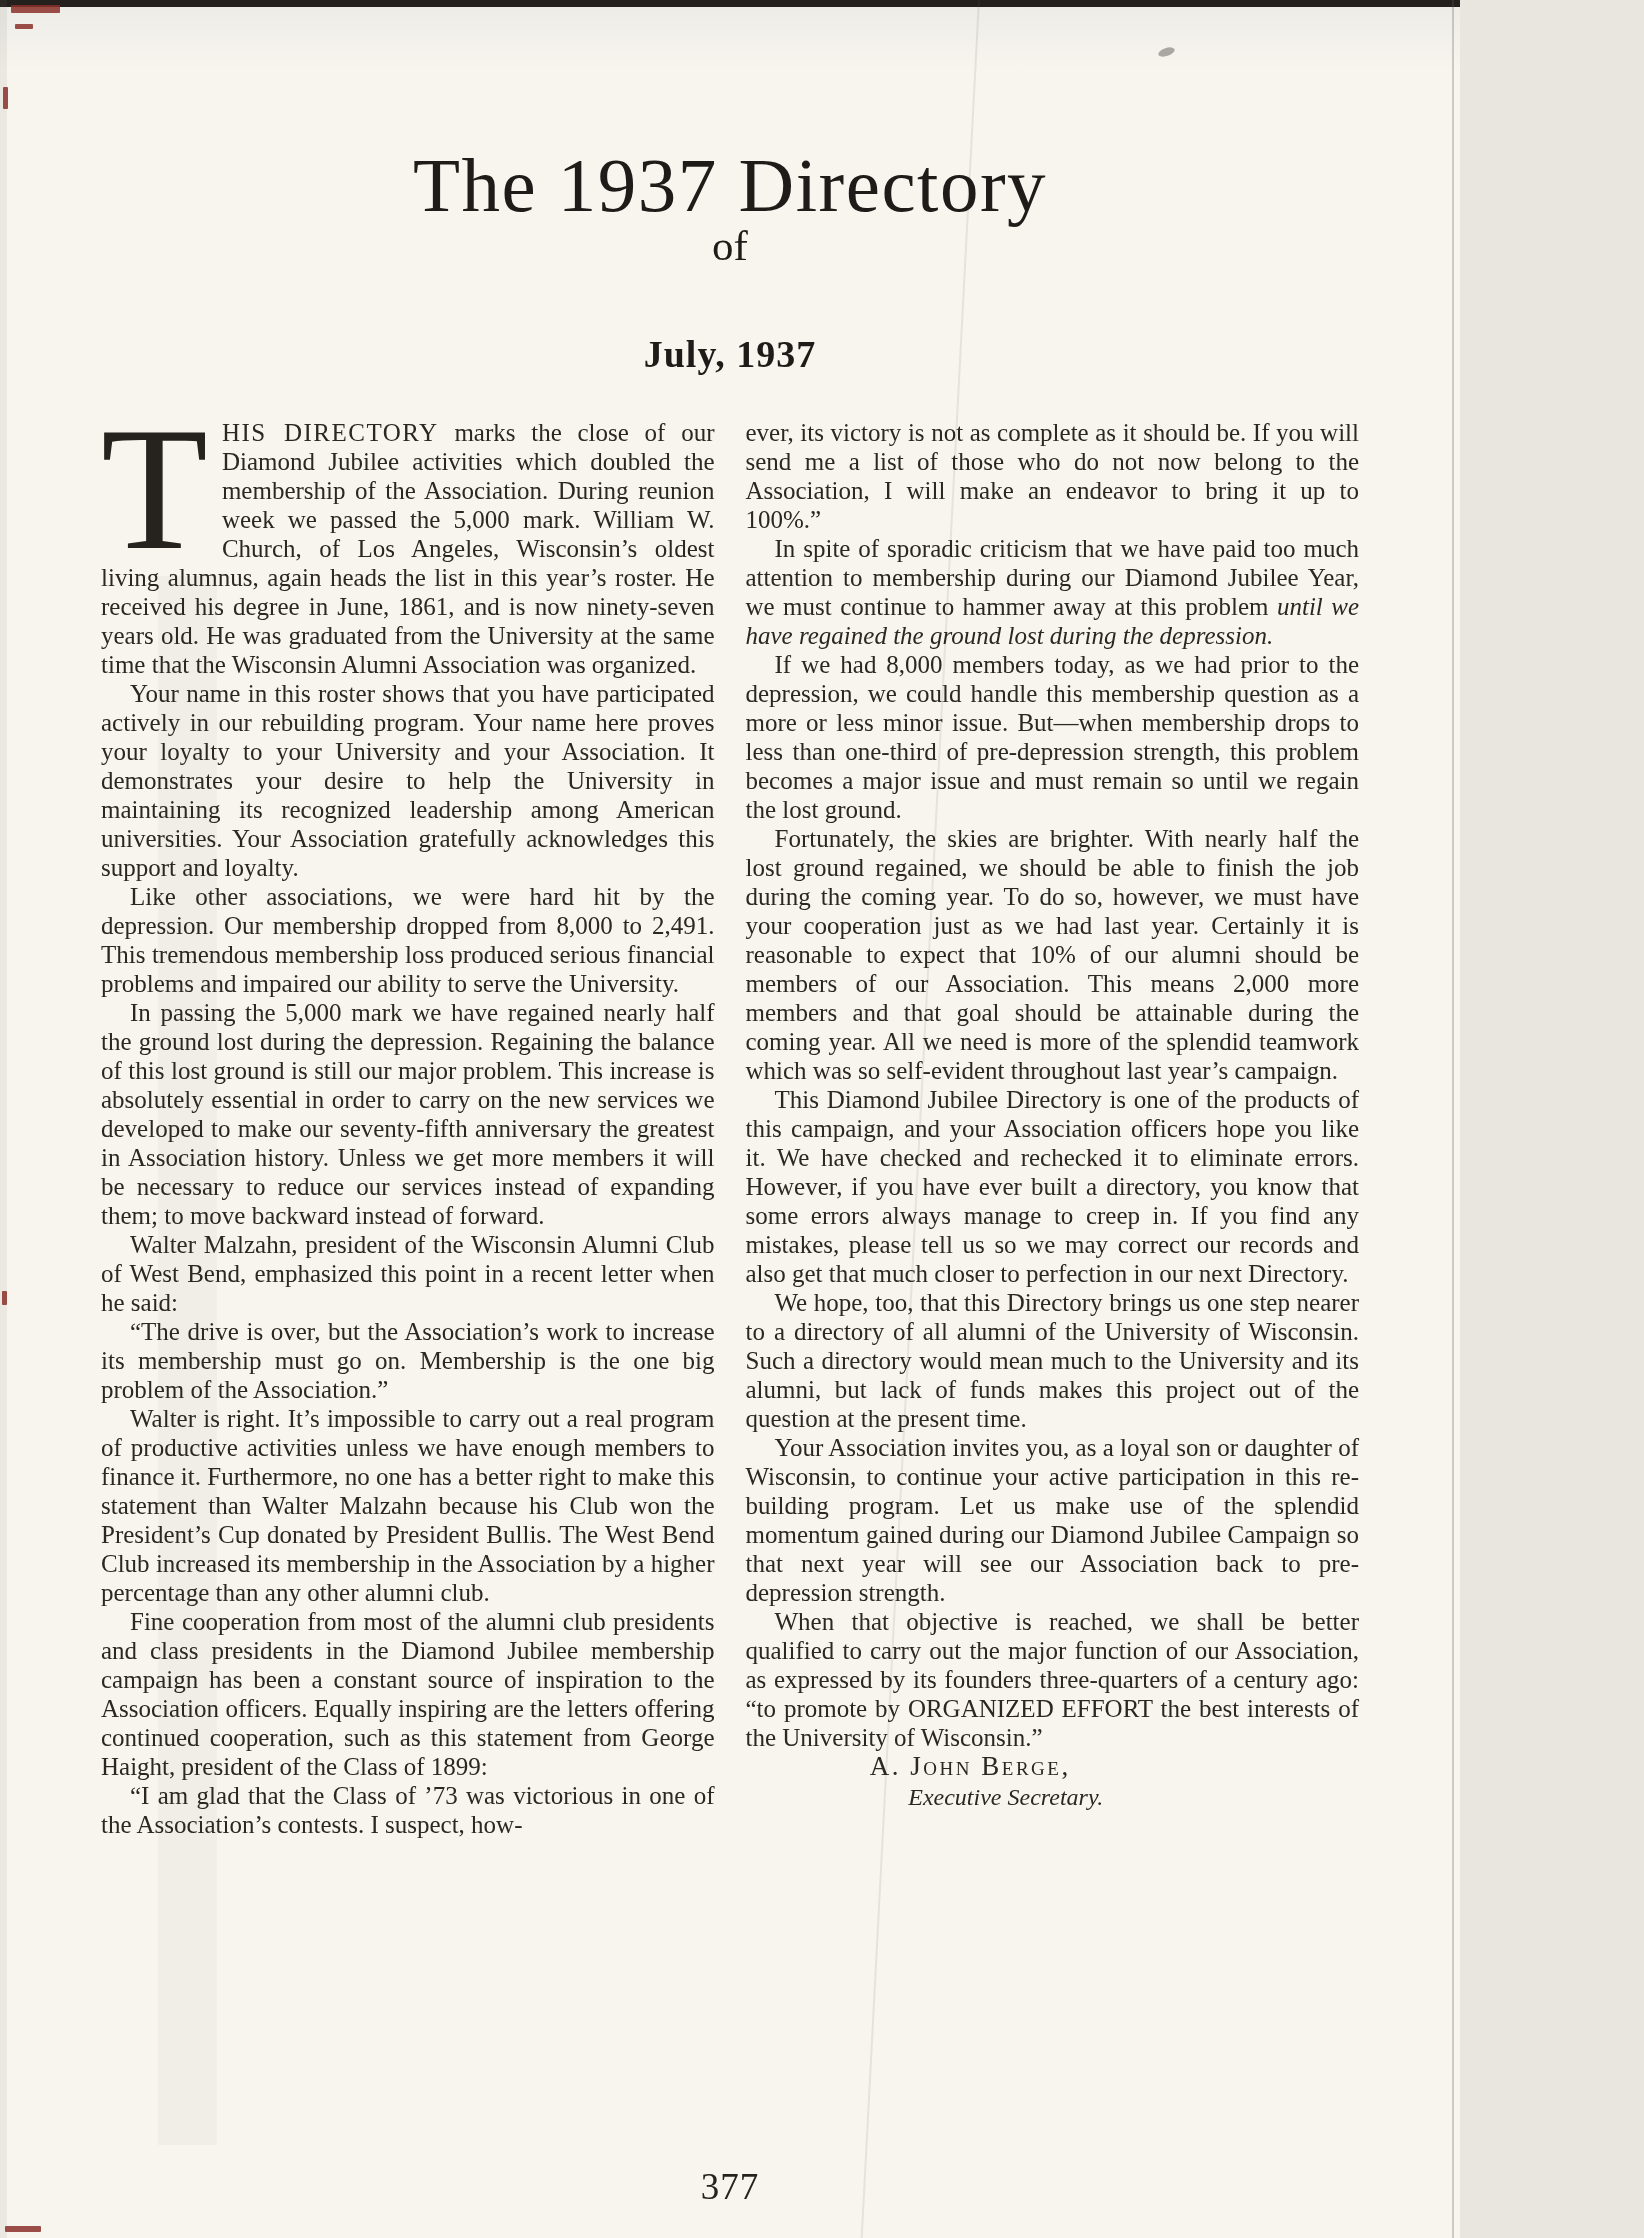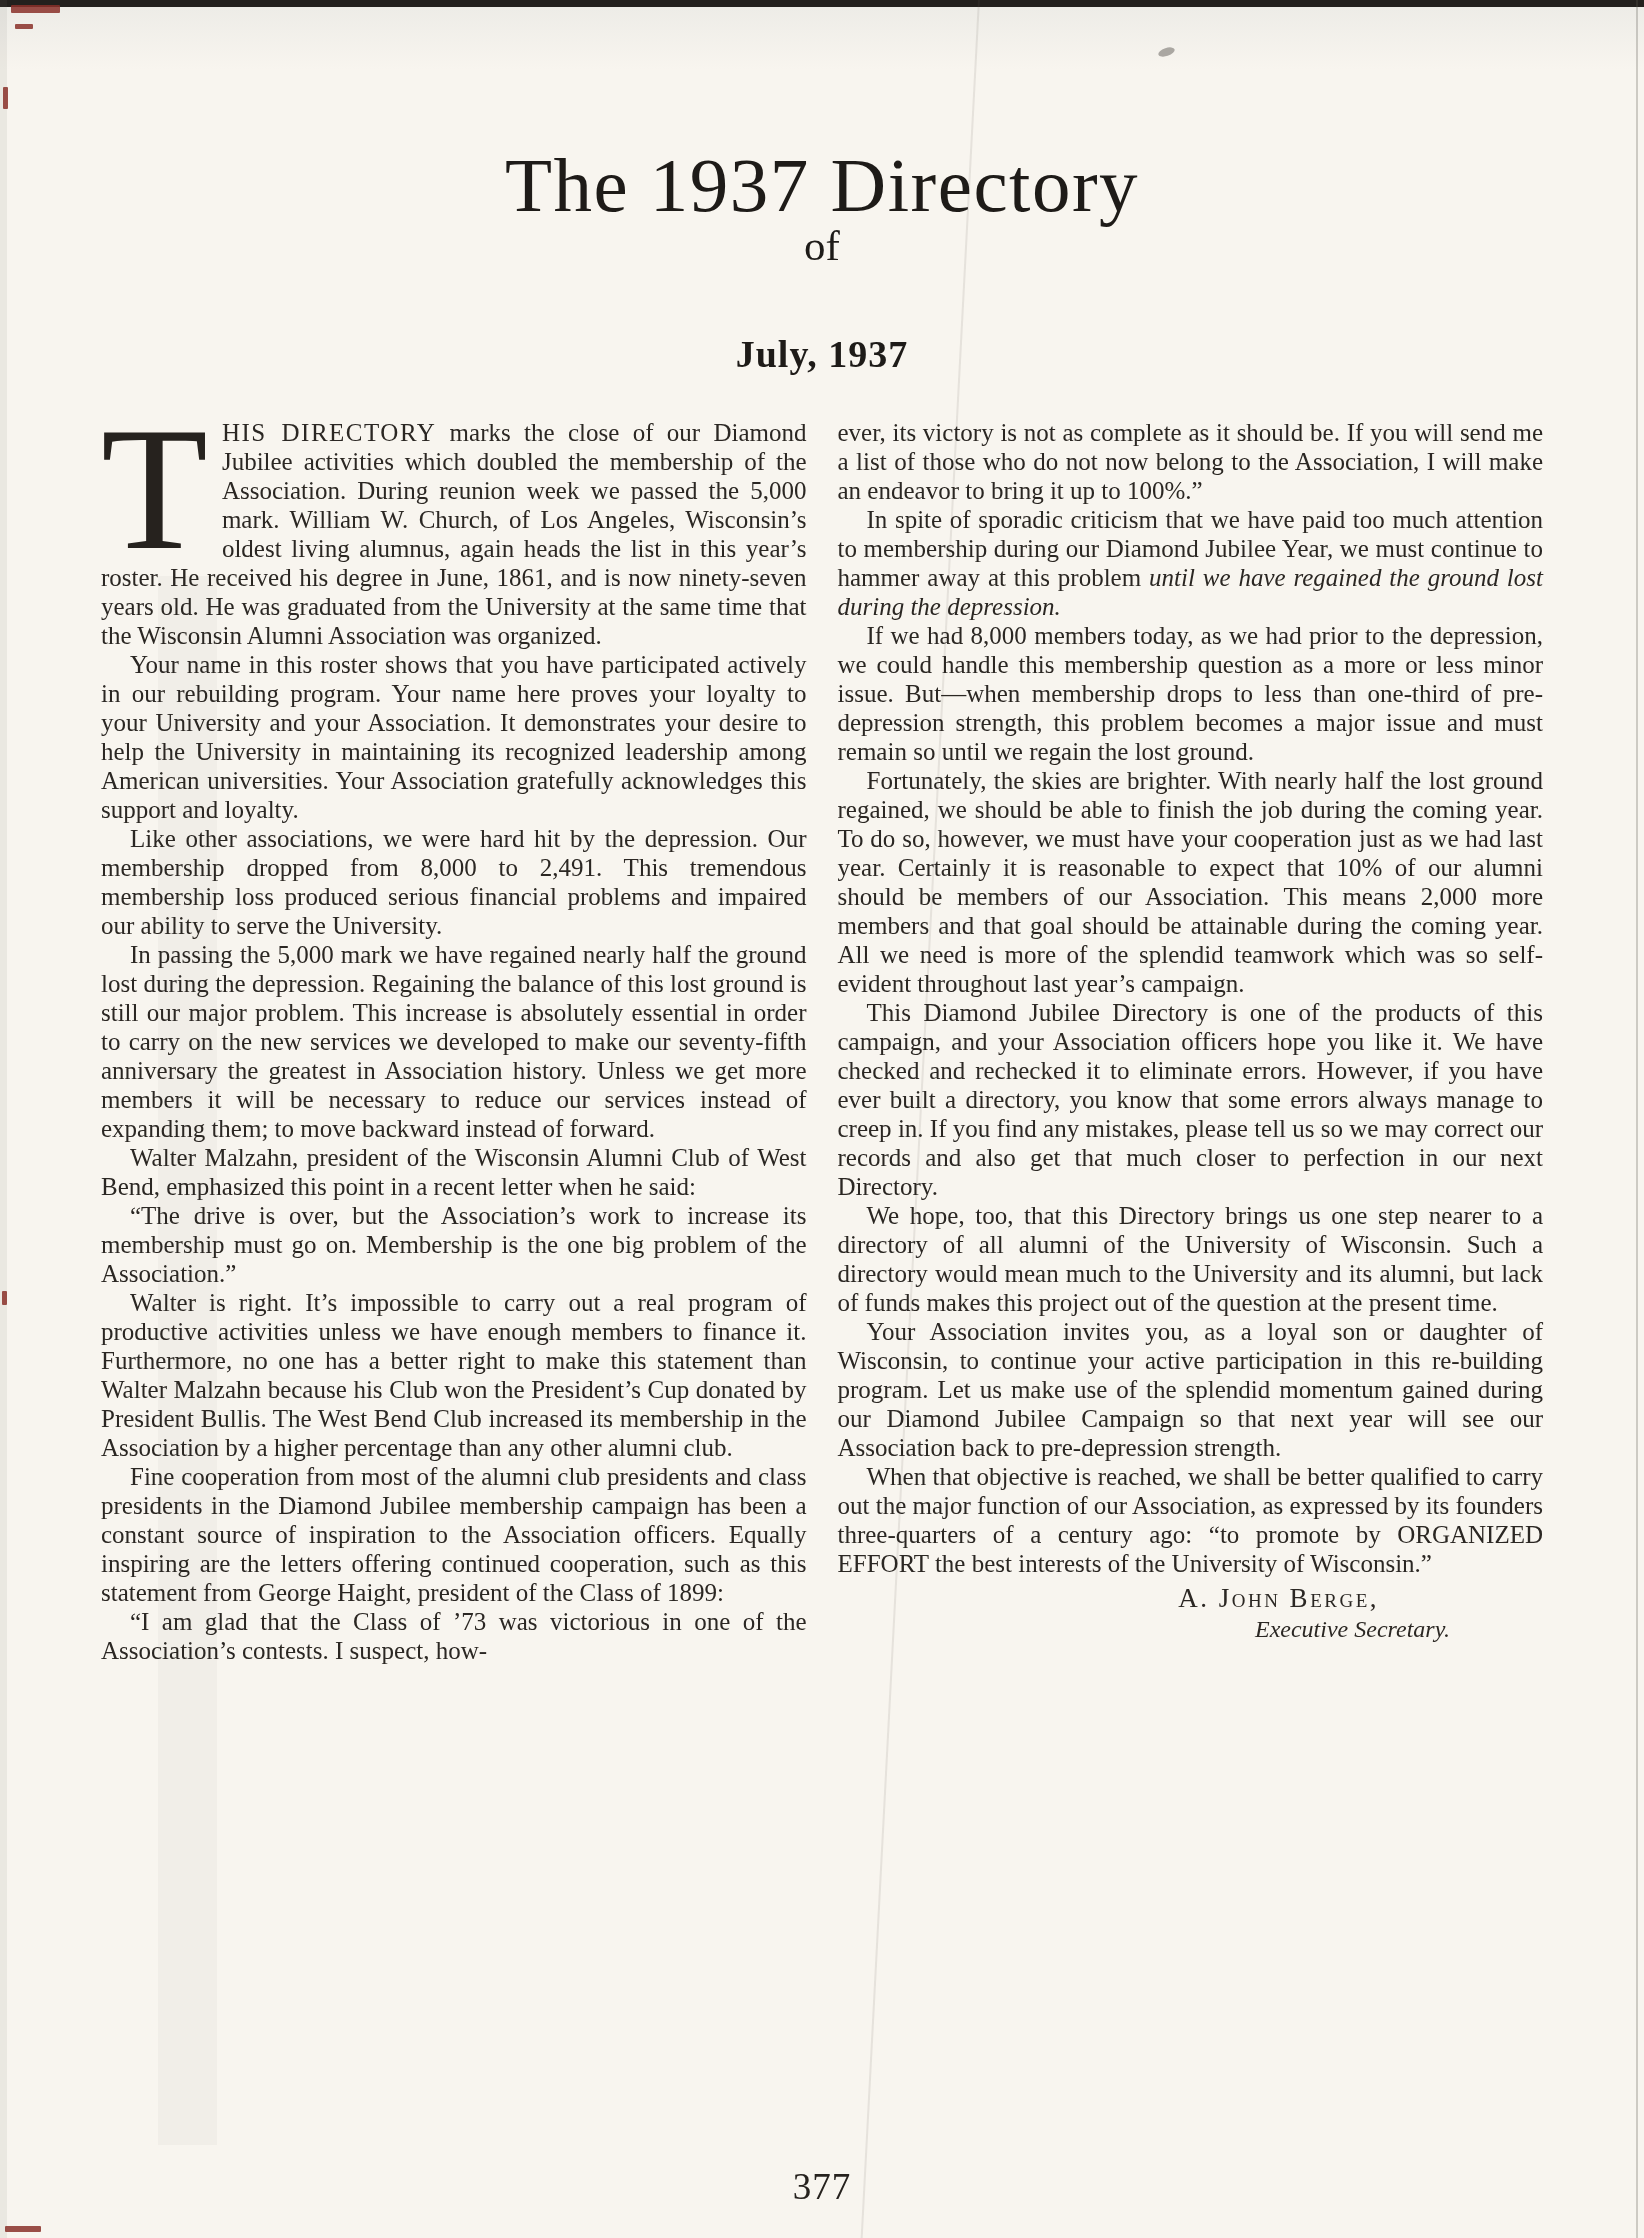--- a/index.html
+++ b/index.html
@@ -1,17 +1,17 @@
 <!DOCTYPE html>
 <html lang="en" style="font-size:8px"><head>
 <meta charset="utf-8">
 <style>
   html,body { margin:0; padding:0; background:#e9e6df; }
   .page {
-    position:relative; width:1644px; height:2239px;
+    position:relative; width:1460px; height:2239px;
     background:#f8f5ef;
     background-image: linear-gradient(#ecebe6 0px, #f8f5ef 70px);
     font-family:"Liberation Serif","DejaVu Serif",serif;
     color:#2b2723; overflow:hidden;
     -webkit-font-smoothing:antialiased;
   }
   
   .edge-top{position:absolute;top:0;left:0;right:0;height:6.5px;background:#23201d;}
   .edge-right{position:absolute;top:0;bottom:0;right:6.5px;width:2px;background:rgba(95,90,82,0.28);}
   .edge-left-shade{position:absolute;top:0;bottom:0;left:0;width:7px;background:rgba(120,115,105,0.10);}
@@ -37,21 +37,21 @@
   .columns{position:relative;display:flex;gap:31px;padding:0 101px;margin-top:45px;
     font-size:25px;line-height:29px;text-align:justify;}
   .col{flex:1;min-width:0;}
   p.body-p{margin:0;text-indent:29px;}
   p.no-indent{text-indent:0;}
   .dropcap{float:left;font-size:175px;line-height:139px;padding:2px 14px 0 0;color:#26221e;}
   .lead-caps{letter-spacing:1.5px;}
   em{font-style:italic;}
 
   
-  .signature{margin-top:6px;text-align:right;text-indent:0;}
+  .signature{text-align:center;text-indent:0;}
   .sig-name{font-variant:small-caps;letter-spacing:2.5px;font-size:27px;padding-right:164px;}
   .sig-title{font-style:italic;font-size:24px;margin-top:2px;padding-right:93px;}
 
   
   .page-number{position:absolute;left:0;right:0;bottom:31px;text-align:center;
     font-size:37px;letter-spacing:1px;color:#26221e;}
 </style>
 </head>
 <body>
 

